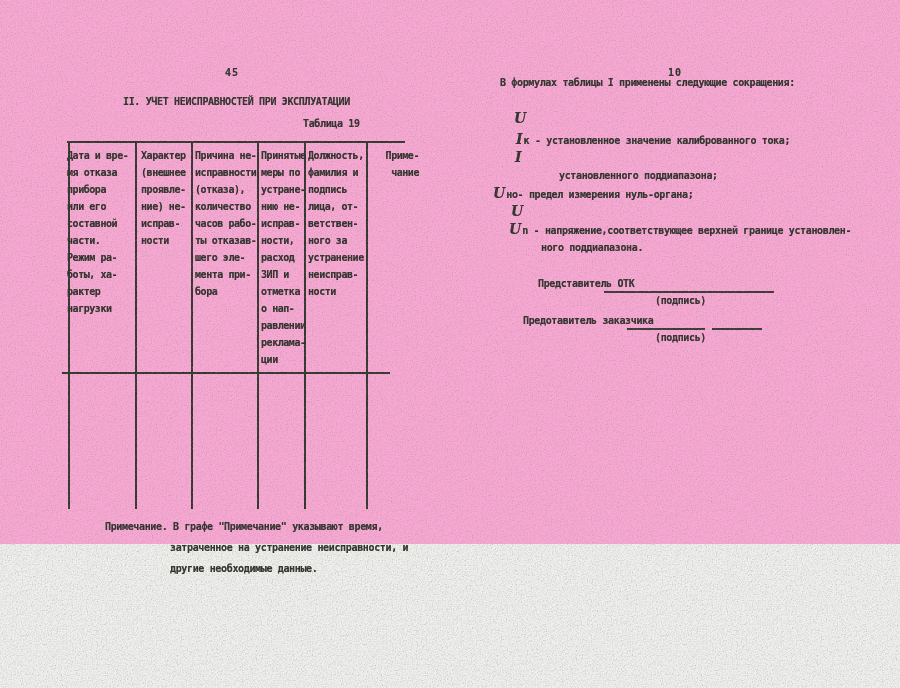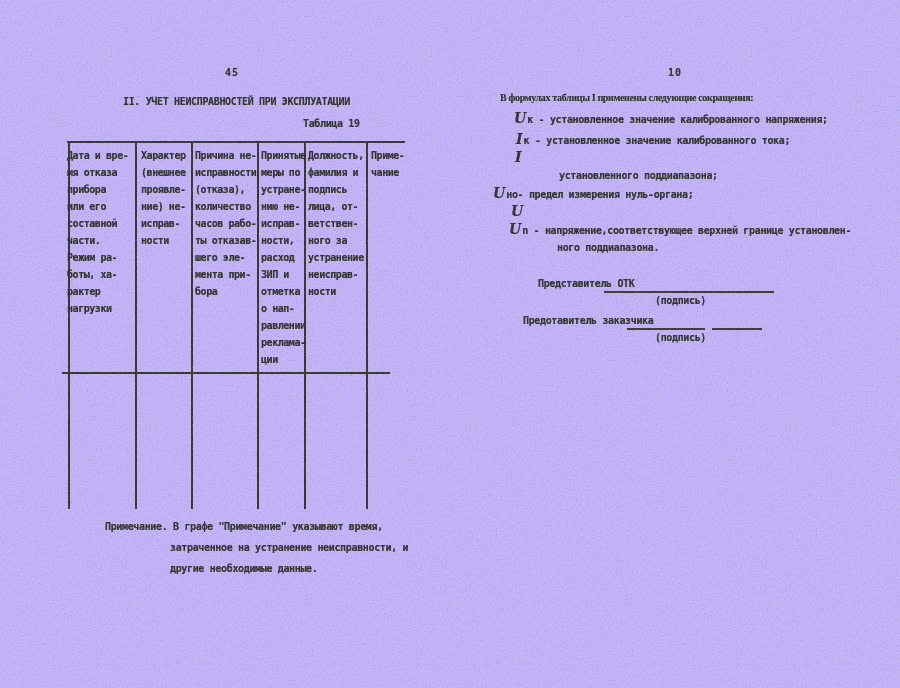--- a/index.html
+++ b/index.html
@@ -2,22 +2,22 @@
 <html><head>
 <meta charset="utf-8">
 <style>
   html,body{margin:0;padding:0;}
   body{
     width:900px;height:688px;overflow:hidden;
     background:#efefed;
     font-family:"DejaVu Sans Mono","Liberation Mono",monospace;
   }
   #canvas{
-    position:relative;width:900px;height:688px;
-    background:#c4b5fd;
+    position:relative;width:900px;height:544px;
+    background:#f9a8d4;
     color:#31312c;
   }
   .txt{
     position:absolute;
     font-size:10px;
     font-weight:bold;
     letter-spacing:-0.35px;
     color:#31312c;
     white-space:nowrap;
     text-shadow:0 0 0.6px rgba(49,49,44,0.55);
@@ -109,36 +109,35 @@
 ции</div>
     <div class="colhead" style="left:308px;top:147px;width:58px;">Должность,
 фамилия и
 подпись
 лица, от-
 ветствен-
 ного за
 устранение
 неисправ-
 ности</div>
-    <div class="colhead" style="left:371px;top:147px;width:48px;">Приме-
+    <div class="colhead" style="left:371px;top:147px;width:48px;text-align:right;">Приме-
 чание</div>
 
     <div class="txt" style="left:105px;top:521px;">Примечание. В графе "Примечание" указывают время,</div>
     <div class="txt" style="left:170px;top:542px;">затраченное на устранение неисправности, и</div>
     <div class="txt" style="left:170px;top:563px;">другие необходимые данные.</div>
   </div>
 
   <div>
     <div class="txt" style="left:668px;top:67px;letter-spacing:1px;">10</div>
 
-    <div class="txt" style="left:500px;top:92px;font-family:Liberation Serif, serif;">В формулах таблицы I применены следующие сокращения:</div>
+    <div class="txt" style="left:500px;top:77px;">В формулах таблицы I применены следующие сокращения:</div>
 
     <div class="abbr-line" style="left:514px;top:113px;">
       <span class="sym">U</span>
-        <span>к - установленное значение калиброванного напряжения;</span>
     </div>
     <div class="abbr-line" style="left:516px;top:134px;">
       <span class="sym">I</span>
         <span> к - установленное значение калиброванного тока;</span>
     </div>
     <div class="abbr-line" style="left:515px;top:152px;">
       <span class="sym">I</span>
     </div>
     <div class="abbr-line" style="left:558px;top:170px;">
       <span class="sym"></span>
@@ -148,21 +147,21 @@
       <span class="sym">U</span>
         <span>но- предел измерения нуль-органа;</span>
     </div>
     <div class="abbr-line" style="left:511px;top:206px;">
       <span class="sym">U</span>
     </div>
     <div class="abbr-line" style="left:509px;top:224px;">
       <span class="sym">U</span>
         <span> n - напряжение,соответствующее верхней границе установлен-</span>
     </div>
-    <div class="abbr-line" style="left:556px;top:242px;">
+    <div class="abbr-line" style="left:540px;top:242px;">
       <span class="sym"></span>
         <span>ного поддиапазона.</span>
     </div>
 
     <div class="txt" style="left:524px;top:278px;padding-left:14px;">Представитель ОТК</div>
     <div class="sigline" style="left:604px;top:291px;width:170px;"></div>
     <div class="txt" style="left:655px;top:295px;">(подпись)</div>
 
     <div class="txt" style="left:523px;top:315px;">Предотавитель заказчика</div>
     <div class="sigline" style="left:627px;top:328px;width:78px;"></div>

